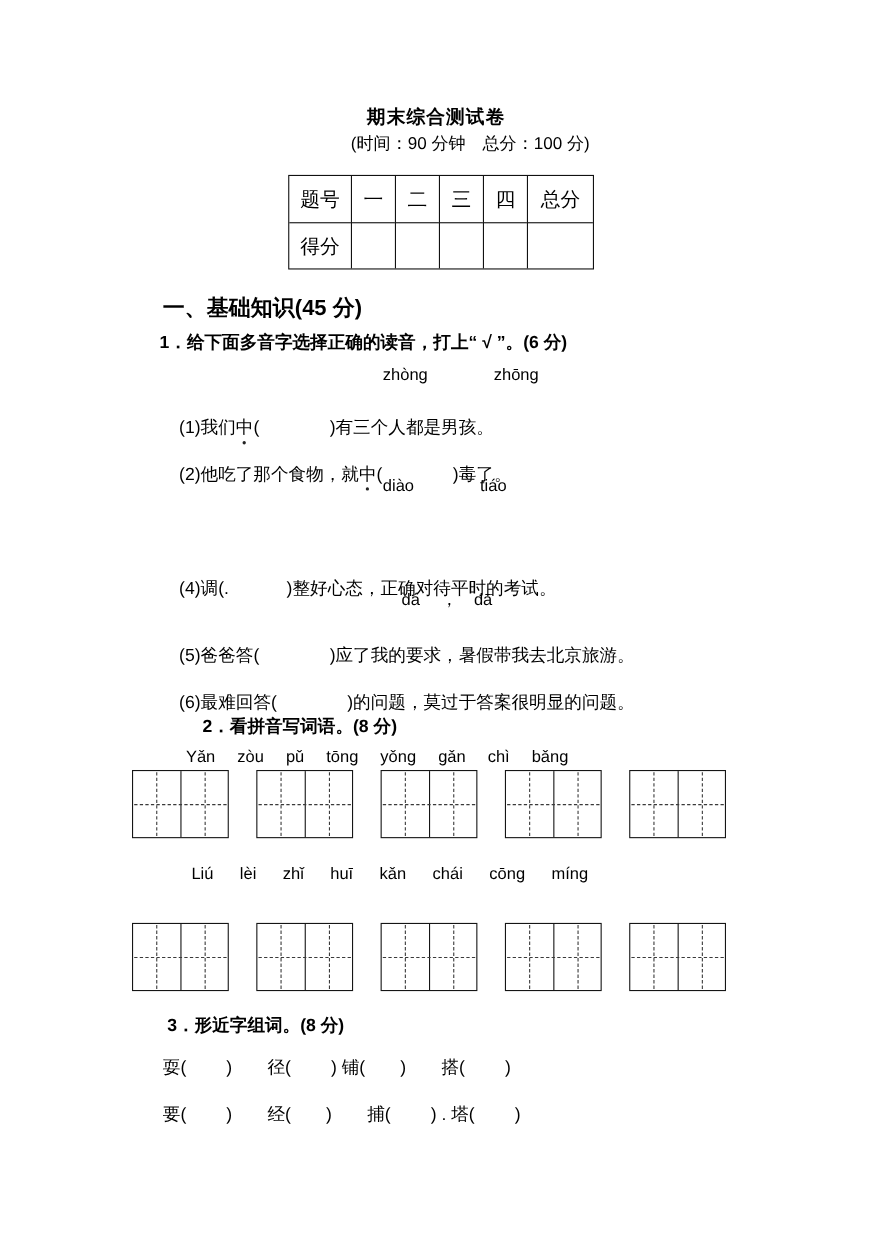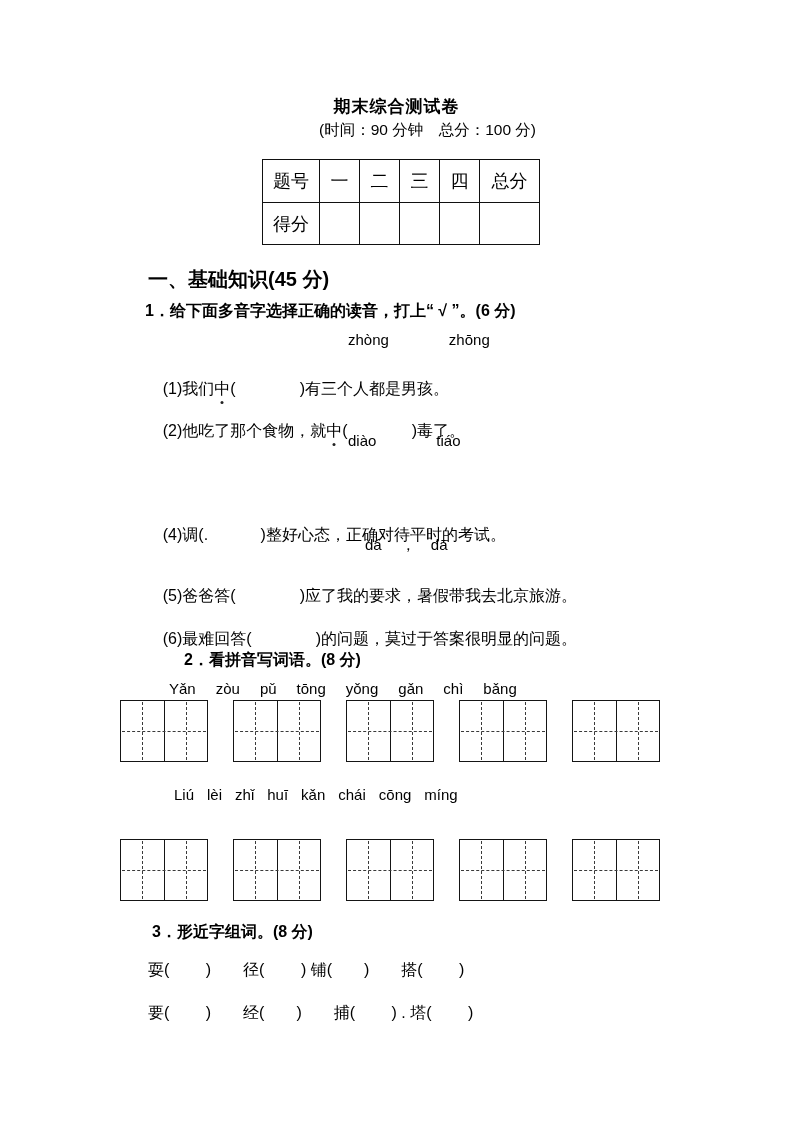--- a/index.html
+++ b/index.html
@@ -118,21 +118,21 @@
   <div class="abs pinyin pyflex" style="top:680px;left:169px;gap:20px;"><span>Yǎn</span><span>zòu</span><span>pǔ</span><span>tōng</span><span>yǒng</span><span>gǎn</span><span>chì</span><span>bǎng</span></div>
 
   <div class="abs gridrow" style="top:700px;left:120px;">
     <div class="ggrp"><div class="gcell"></div><div class="gcell"></div></div>
     <div class="ggrp"><div class="gcell"></div><div class="gcell"></div></div>
     <div class="ggrp"><div class="gcell"></div><div class="gcell"></div></div>
     <div class="ggrp"><div class="gcell"></div><div class="gcell"></div></div>
     <div class="ggrp"><div class="gcell"></div><div class="gcell"></div></div>
   </div>
 
-  <div class="abs pinyin pyflex" style="top:786px;left:174px;gap:13px;"><span>Liú</span><span>lèi</span><span>zhǐ</span><span>huī</span><span>kǎn</span><span>chái</span><span>cōng</span><span>míng</span></div>
+  <div class="abs pinyin pyflex" style="top:786px;left:174px;gap:24px;"><span>Liú</span><span>lèi</span><span>zhǐ</span><span>huī</span><span>kǎn</span><span>chái</span><span>cōng</span><span>míng</span></div>
 
   <div class="abs gridrow" style="top:839px;left:120px;">
     <div class="ggrp"><div class="gcell"></div><div class="gcell"></div></div>
     <div class="ggrp"><div class="gcell"></div><div class="gcell"></div></div>
     <div class="ggrp"><div class="gcell"></div><div class="gcell"></div></div>
     <div class="ggrp"><div class="gcell"></div><div class="gcell"></div></div>
     <div class="ggrp"><div class="gcell"></div><div class="gcell"></div></div>
   </div>
 
   <div class="abs stem" style="top:922px;left:152px;">3．形近字组词。(8 分)</div>

